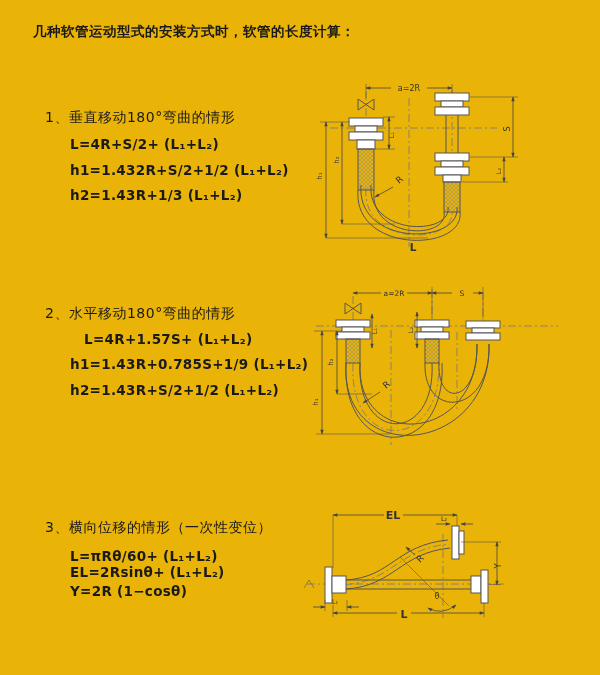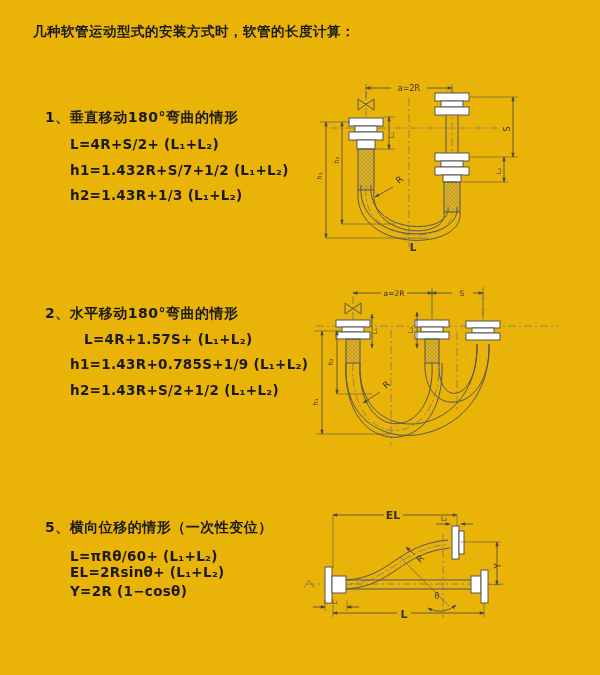--- a/index.html
+++ b/index.html
@@ -1,41 +1,41 @@
 <!DOCTYPE html>
 <html><head>
 <meta charset="utf-8">
 <style>
   html,body{margin:0;padding:0;}
   body{width:600px;height:675px;background:#ffffff;position:relative;overflow:hidden;
        font-family:"DejaVu Sans","Liberation Sans",sans-serif;color:#1a1a1a;}
   .page{position:absolute;inset:0;background:#eab308;}
   .doc-title{position:absolute;left:33px;top:23px;font-size:13.5px;font-weight:700;letter-spacing:.5px;}
-  .sec-heading{position:absolute;font-size:14px;font-weight:700;letter-spacing:.5px;}
+  .sec-heading{position:absolute;font-size:14px;font-weight:400;letter-spacing:.5px;}
   .formula{position:absolute;font-size:13.5px;font-weight:600;letter-spacing:.3px;}
   svg{position:absolute;}
   svg text{font-family:"DejaVu Sans","Liberation Sans",sans-serif;fill:#333;}
   .ln{stroke:#555;stroke-width:1;fill:none;}
   .thin{stroke:#555;stroke-width:.6;fill:none;}
   .dim{stroke:#444;stroke-width:.8;fill:none;}
   .cl{stroke:#777;stroke-width:.8;fill:none;stroke-dasharray:8 3 2 3;}
   .part{stroke:#555;stroke-width:1;fill:#fff;}
   .braid{stroke:#555;stroke-width:1;}
 </style>
 </head>
 <body>
 
 <div class="page">
 
   <div class="doc-title">几种软管运动型式的安装方式时，软管的长度计算：</div>
 
   <div>
     <div class="sec-heading" style="left:45px;top:109px">1、垂直移动180°弯曲的情形</div>
     <div class="formula" style="left:70px;top:136px">L=4R+S/2+ (L₁+L₂)</div>
-    <div class="formula" style="left:70px;top:162px">h1=1.432R+S/7+1/2 (L₁+L₂)</div>
+    <div class="formula" style="left:70px;top:162px">h1=1.432R+S/2+1/2 (L₁+L₂)</div>
     <div class="formula" style="left:70px;top:187px">h2=1.43R+1/3 (L₁+L₂)</div>
   </div>
 
   <svg style="left:313px;top:73px" width="282" height="185" viewBox="313 73 282 185">
     <defs>
       <marker id="ah1" viewBox="0 0 10 10" refX="9" refY="5" markerWidth="9" markerHeight="6" orient="auto-start-reverse">
         <path d="M0,1.5 L10,5 L0,8.5 z" fill="#444"></path>
       </marker>
       <pattern id="braid1" width="4" height="4" patternUnits="userSpaceOnUse">
         <path d="M0,4 L4,0 M0,0 L4,4" stroke="#888" stroke-width="0.5"></path>
@@ -214,21 +214,21 @@
       <text x="413" y="330" font-size="6.5" text-anchor="middle" transform="rotate(-90 413 330)">L₂</text>
     </g>
 
     <g>
       <path class="dim" d="M380,392 L363,403" marker-end="url(#ah2)"></path>
       <text x="386" y="389" font-size="9" transform="rotate(-40 386 389)">R</text>
     </g>
   </svg>
 
   <div>
-    <div class="sec-heading" style="left:45px;top:519px">5、横向位移的情形（一次性变位）</div>
+    <div class="sec-heading" style="left:45px;top:519px">3、横向位移的情形（一次性变位）</div>
     <div class="formula" style="left:70px;top:548px">L=πRθ/60+ (L₁+L₂)</div>
     <div class="formula" style="left:70px;top:583px">Y=2R (1−cosθ)</div>
     <div class="formula" style="left:70px;top:564px">EL=2Rsinθ+ (L₁+L₂)</div>
   </div>
 
   <svg style="left:300px;top:498px" width="295" height="150" viewBox="300 498 295 150">
     <defs>
       <marker id="ah3" viewBox="0 0 10 10" refX="9" refY="5" markerWidth="9" markerHeight="6" orient="auto-start-reverse">
         <path d="M0,1.5 L10,5 L0,8.5 z" fill="#444"></path>
       </marker>

